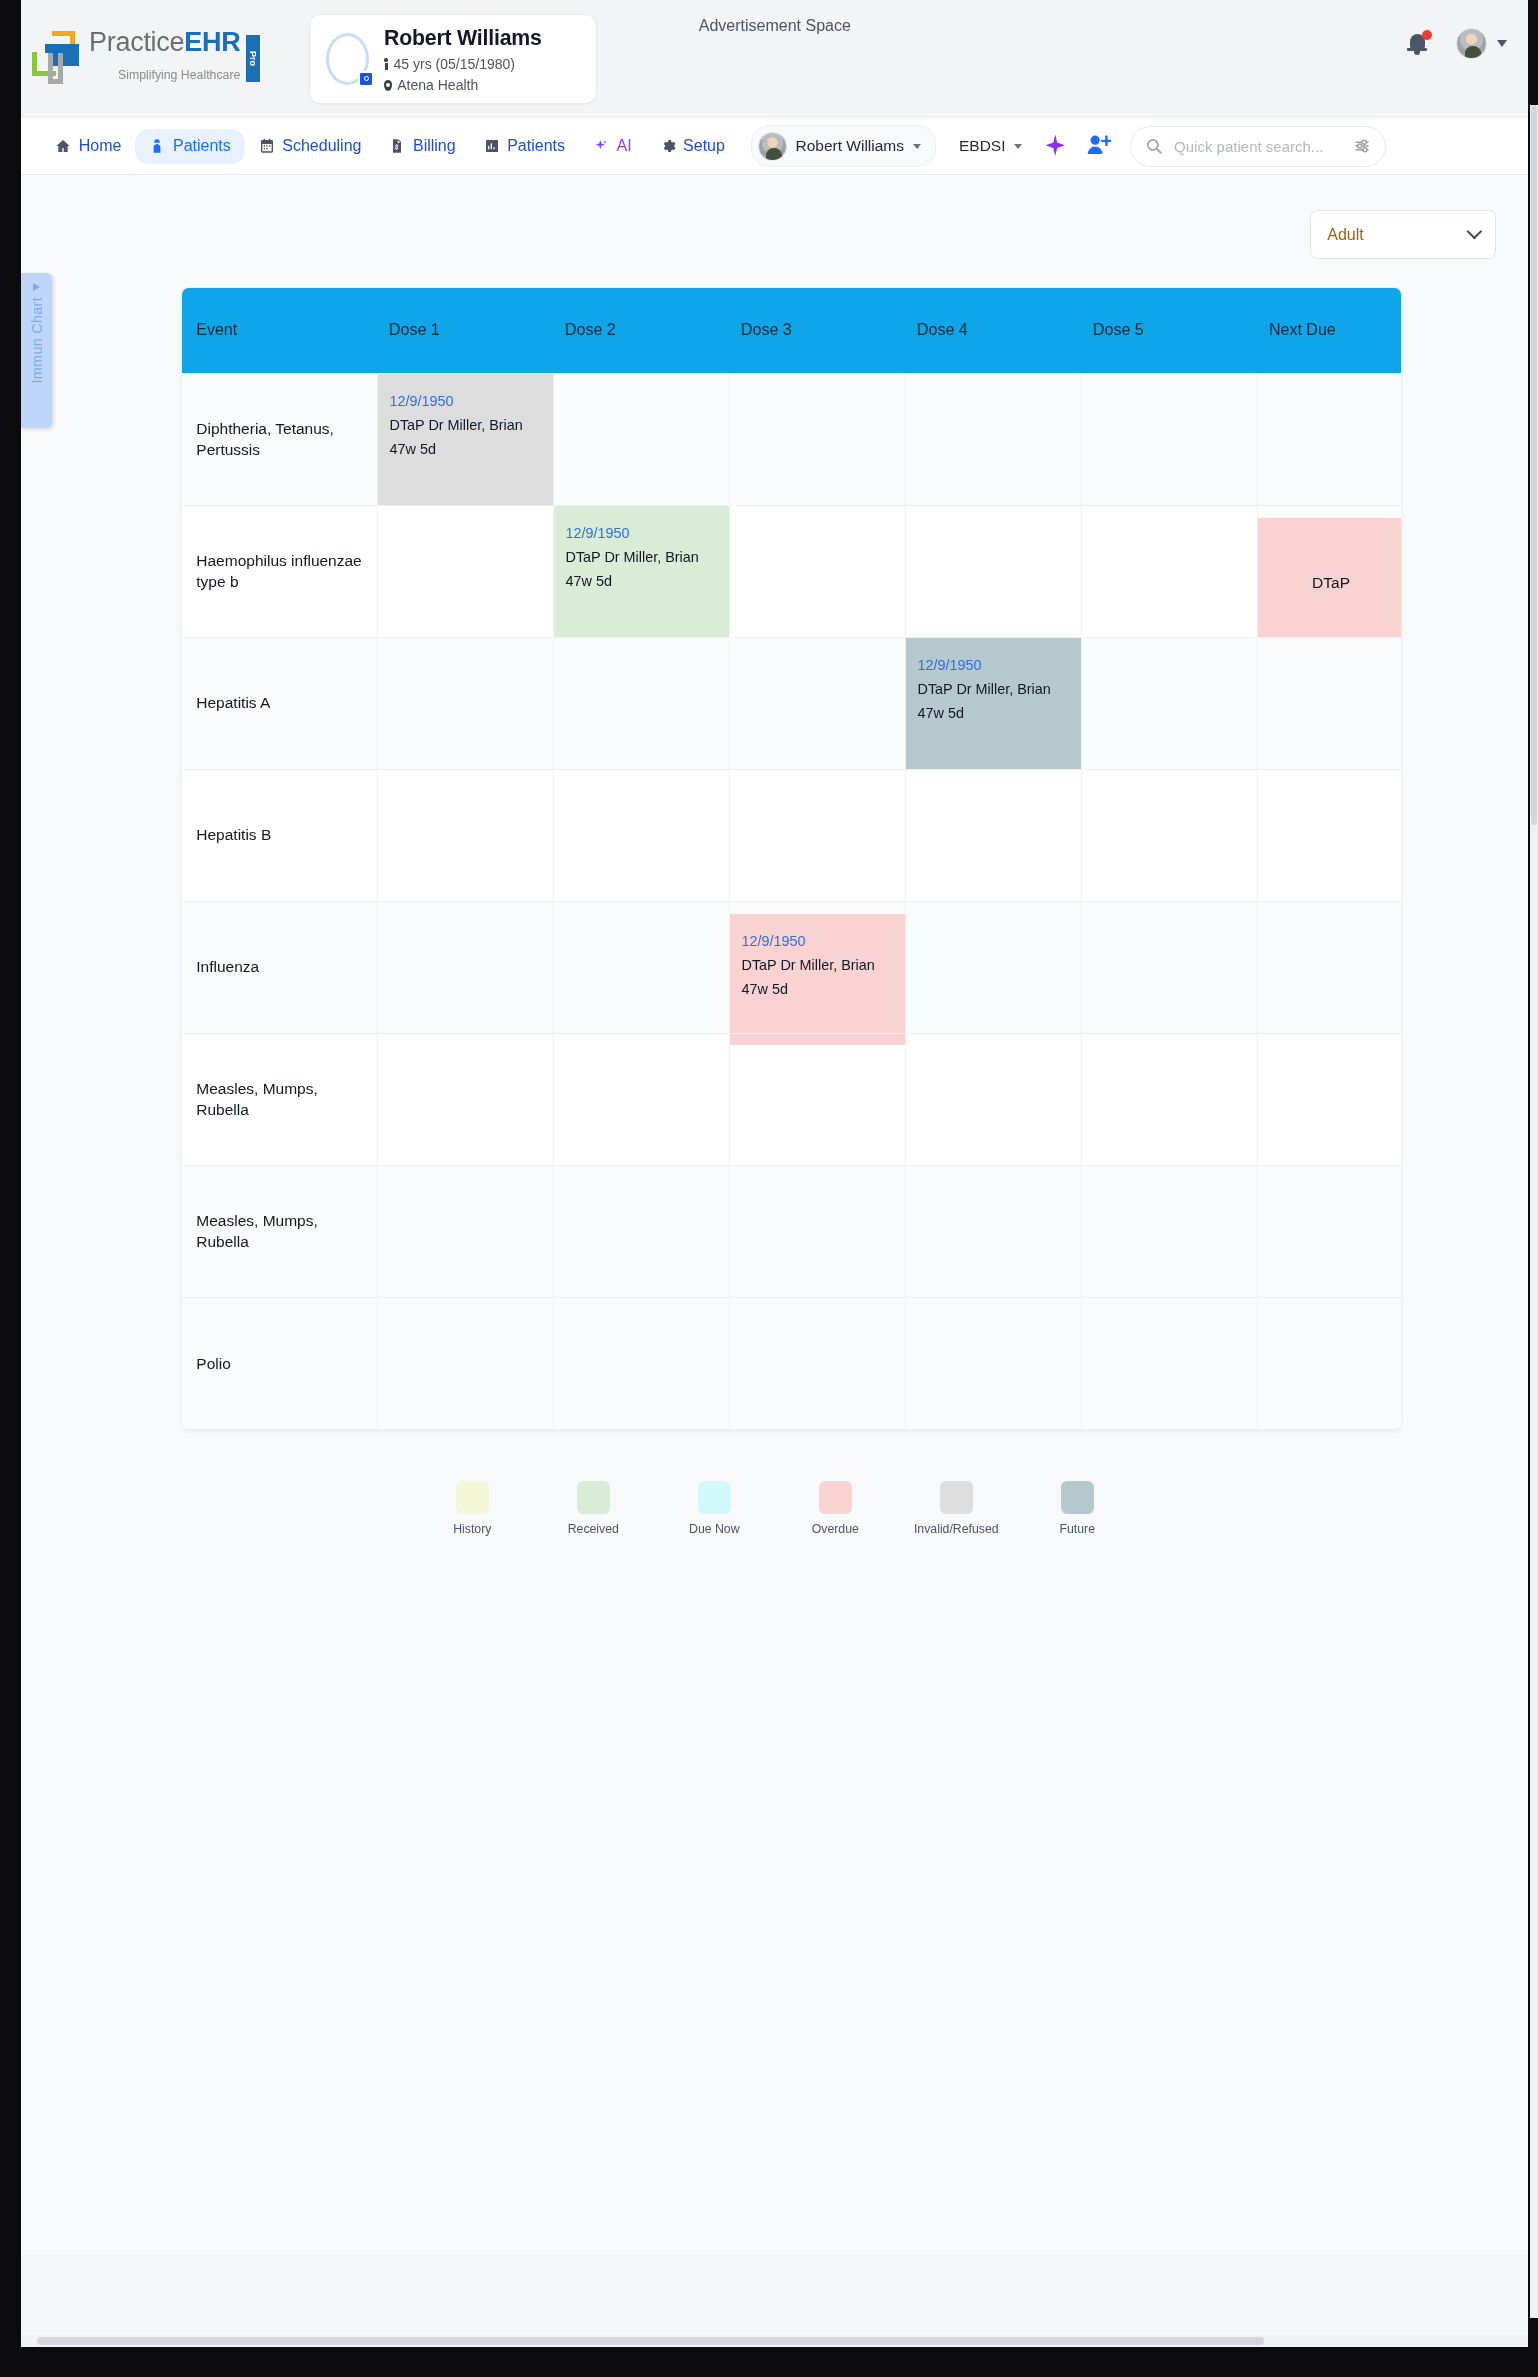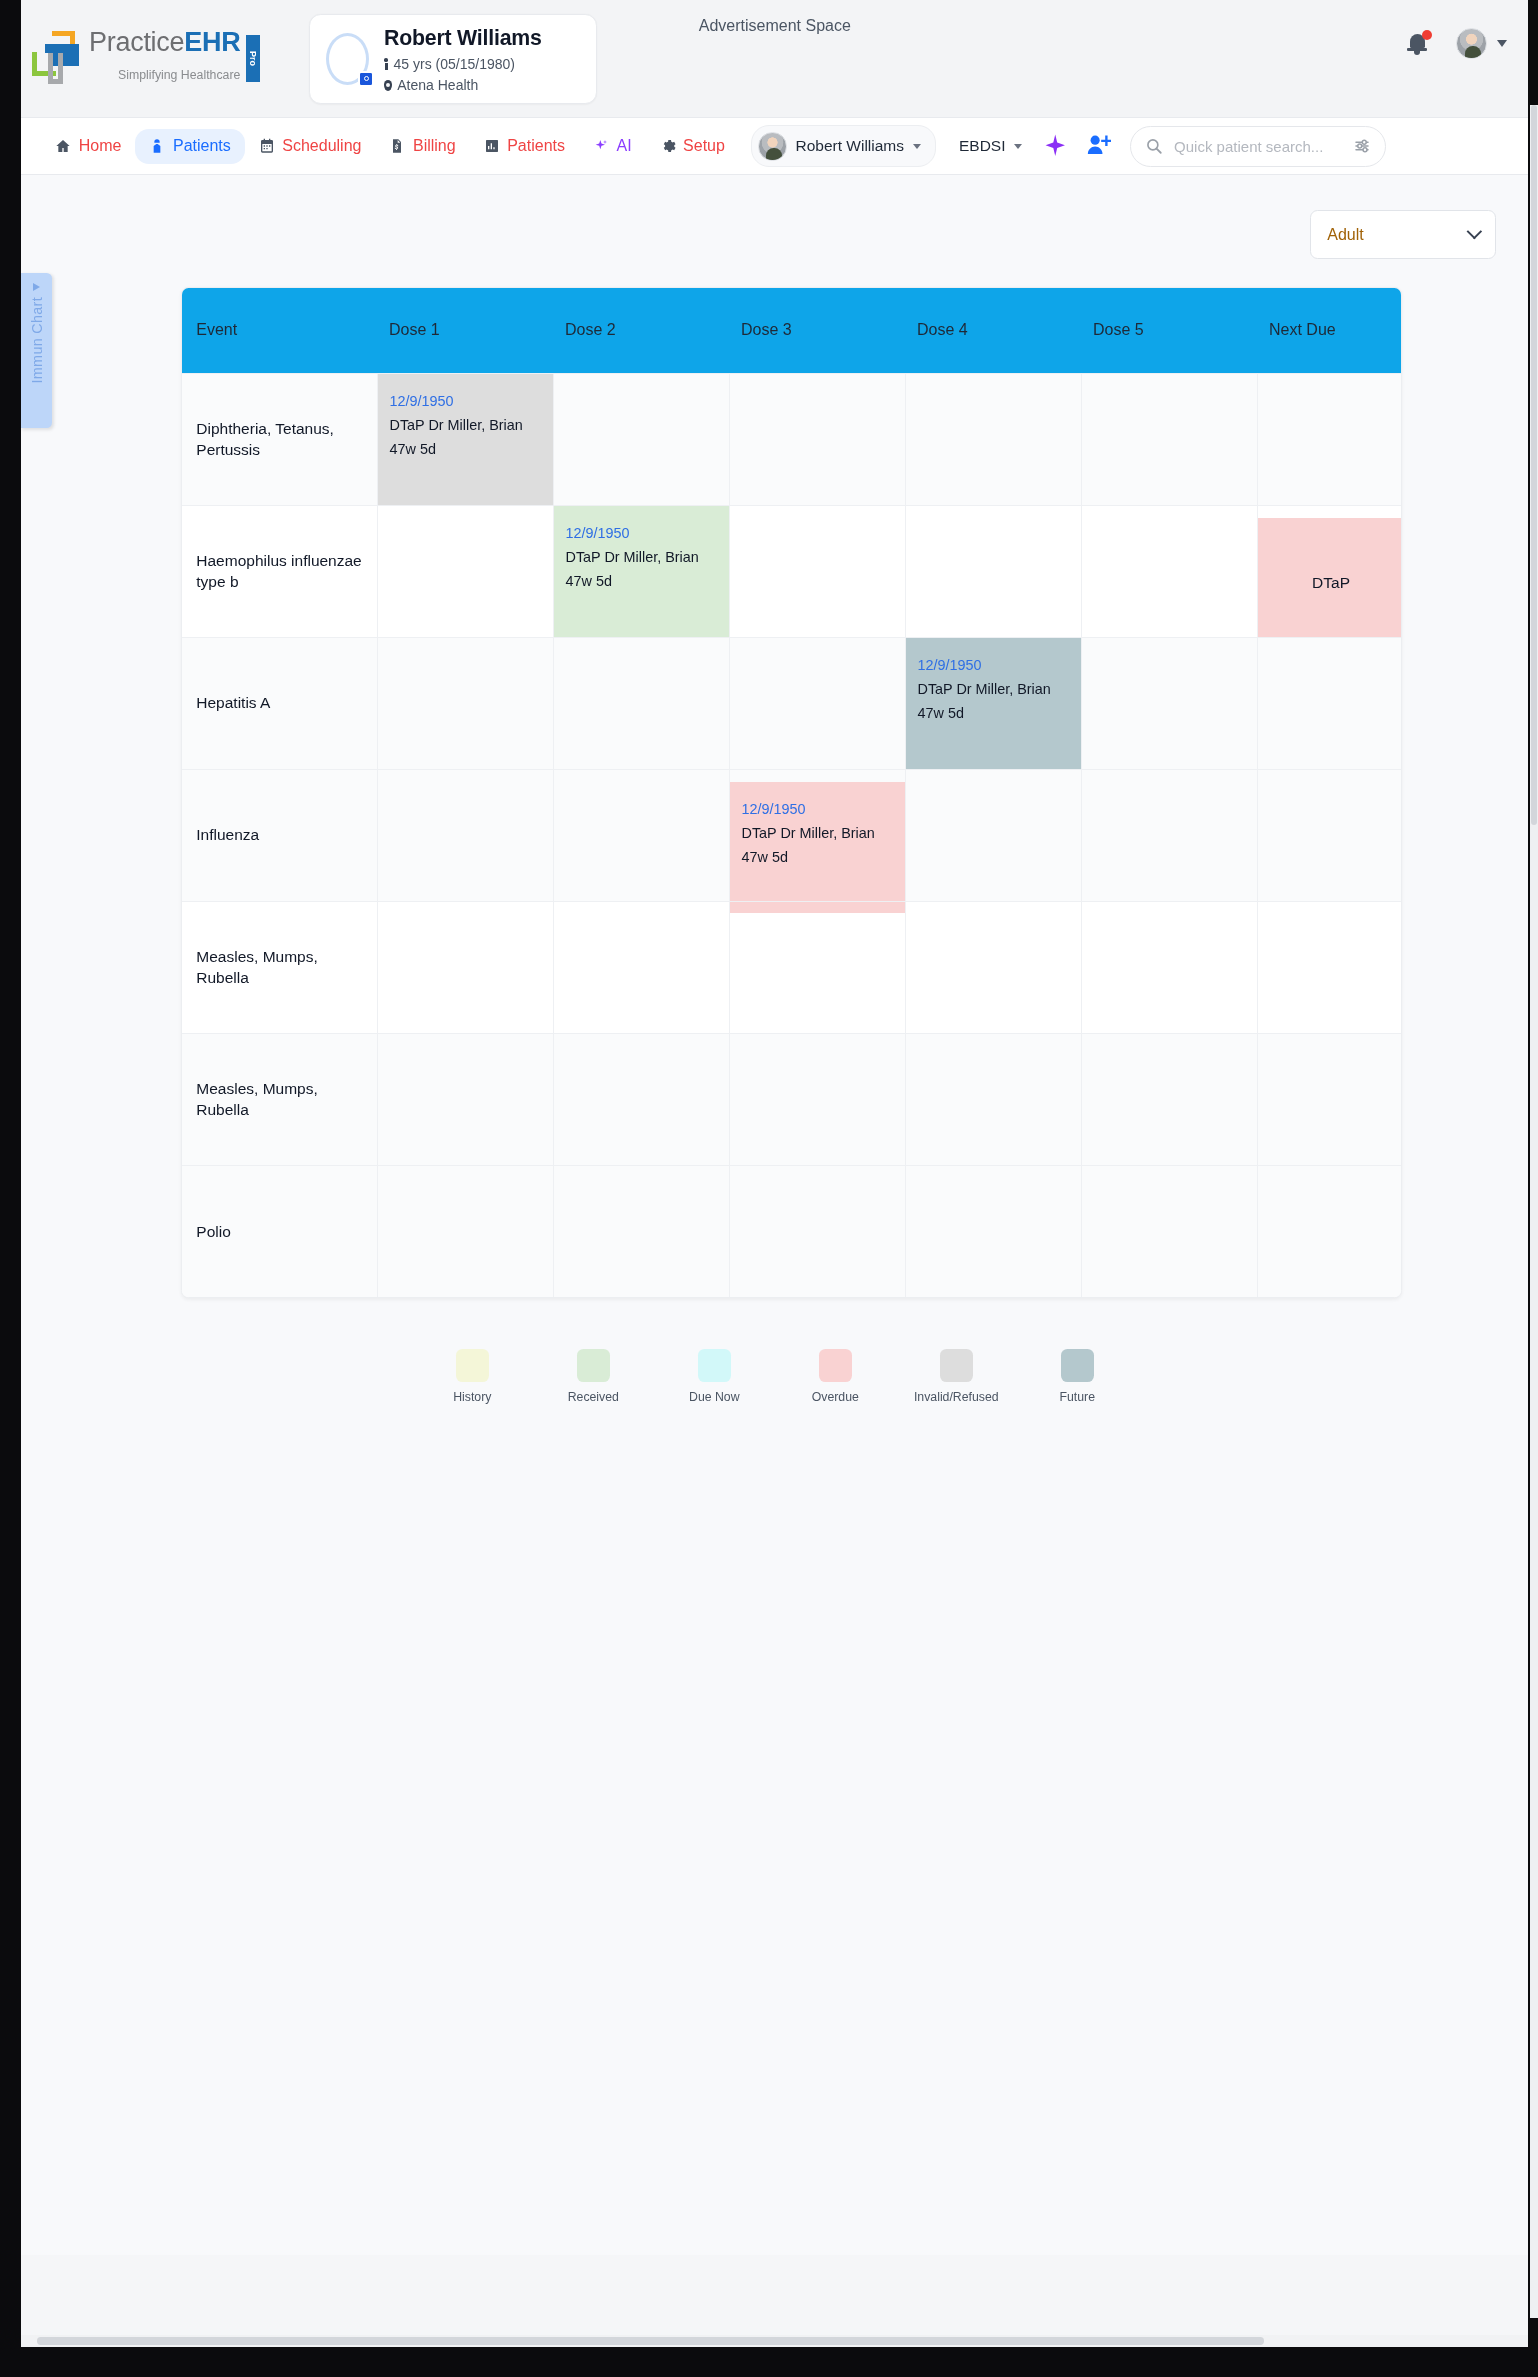--- a/index.html
+++ b/index.html
@@ -114,21 +114,21 @@
     height: 57px;
     background: #ffffff;
     border-bottom: 0.5px solid #e8eaee;
     display: flex; align-items: center;
     padding: 0 20px;
     gap: 0;
   }
   .nav-item {
     display: flex; align-items: center; gap: 7.5px;
     padding: 8.5px 14px; border-radius: 14px;
-    font-size: 16px; color: #ef4444; white-space: nowrap;
+    font-size: 16px; color: #1d4ed8; white-space: nowrap;
   }
   .nav-item.active { background: #e8f1fe; color: #1a6dff; }
   .nav-item.ai { color: #8b3dff; }
   .nav-ico { width: 16px; height: 16px; flex: 0 0 auto; display:flex; align-items:center; justify-content:center; }
   .nav-ico svg { width: 16px; height: 16px; display: block; }
 
   .provider-pill {
     display: flex; align-items: center; gap: 8.5px;
     background: #f8f9fb; border: 0.5px solid #eceef1; border-radius: 18px;
     padding: 5.3px 14px 5.3px 6.4px; margin-left: 11.7px;
@@ -484,20 +484,31 @@
                 <td></td>
                 <td>
                   <div class="chip c-future">
                     <span class="date">12/9/1950</span>
                     <span>DTaP Dr Miller, Brian 47w 5d</span>
                   </div>
                 </td>
                 <td></td>
                 <td></td>
               </tr>
+              <tr class="">
+                <td>
+                  <div class="evt">Hepatitis B</div>
+                </td>
+                <td></td>
+                <td></td>
+                <td></td>
+                <td></td>
+                <td></td>
+                <td></td>
+              </tr>
               <tr class="alt">
                 <td>
                   <div class="evt">Influenza</div>
                 </td>
                 <td></td>
                 <td></td>
                 <td>
                   <div class="chip c-overdue">
                     <span class="date">12/9/1950</span>
                     <span>DTaP Dr Miller, Brian 47w 5d</span>

